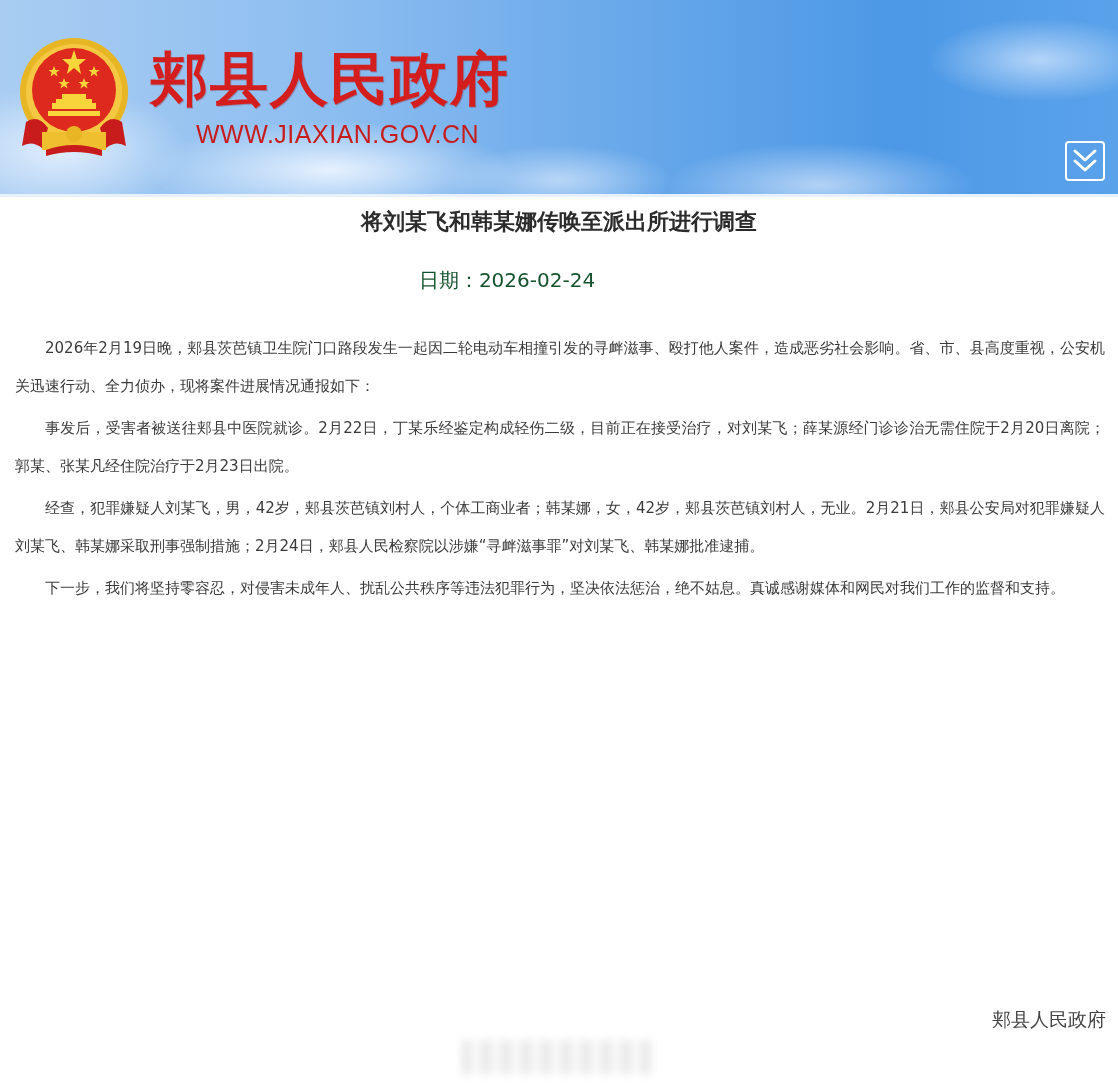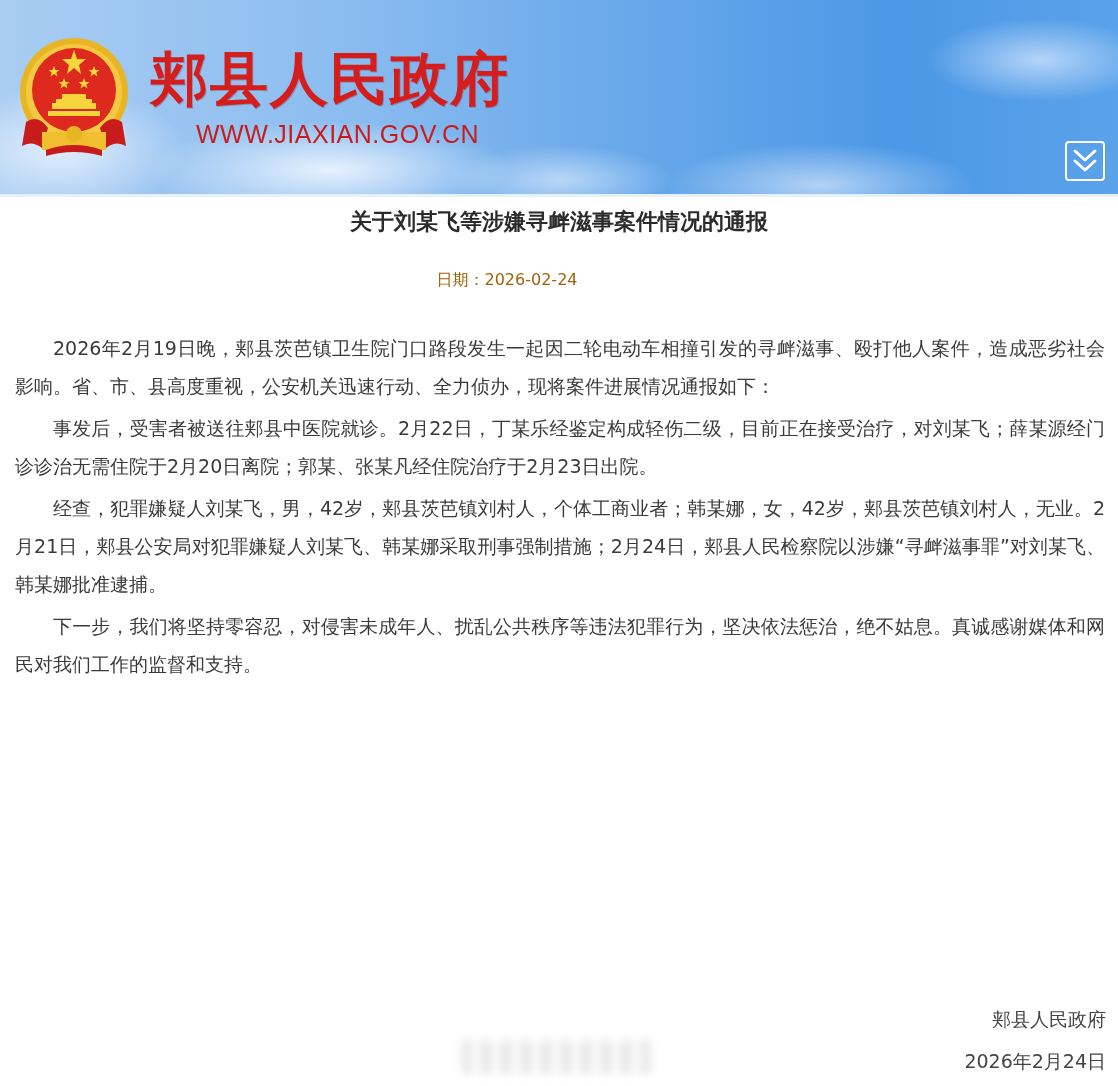--- a/index.html
+++ b/index.html
@@ -26,24 +26,24 @@
       font-size:25px; color:#c81c1c; letter-spacing:0.5px; white-space:nowrap; }
 
     .expand-btn { position:absolute; left:1065px; top:141px; width:40px; height:40px;
       border:2px solid #ffffff; border-radius:4px; box-sizing:border-box; cursor:pointer; }
     .expand-btn svg { position:absolute; left:4px; top:4px; }
 
     
     .article-title { position:absolute; left:0; top:205px; width:1118px; text-align:center;
       font-size:22px; font-weight:bold; color:#2b2b2b; line-height:34px; }
     .article-date { position:absolute; left:0; top:263px; width:1014px; text-align:center;
-      font-size:16px; color:#a16207; line-height:34px; }
+      font-size:20px; color:#14532d; line-height:34px; }
 
     .content { position:absolute; left:15px; top:329px; width:1090px; }
-    .para { font-size:19px; line-height:38px; color:#3a3a3a; text-indent:2em; margin:0 0 4px 0;
+    .para { font-size:15px; line-height:38px; color:#3a3a3a; text-indent:2em; margin:0 0 4px 0;
       text-align:justify; word-break:break-all; }
 
     .signature { position:absolute; right:12px; top:998px; text-align:right; font-size:19px;
       color:#444; line-height:42px; }
 
     .blur-mark { position:absolute; left:462px; top:1040px; width:190px; height:34px;
       background: repeating-linear-gradient(90deg, rgba(200,200,200,0.45) 0 8px, rgba(235,235,235,0.3) 8px 20px);
       filter: blur(4px); }
   </style>
 </head>
@@ -82,30 +82,29 @@
     <span>
       <svg width="28" height="28" viewBox="0 0 28 28">
         <polyline points="4,4 14,13 24,4" fill="none" stroke="#ffffff" stroke-width="3" stroke-linecap="round" stroke-linejoin="round"></polyline>
         <polyline points="4,14 14,23 24,14" fill="none" stroke="#ffffff" stroke-width="3" stroke-linecap="round" stroke-linejoin="round"></polyline>
       </svg>
     </span>
   </div>
 </div>
 <div class="banner-bottom"></div>
 
-<div class="article-title">关于刘某飞等涉嫌寻衅滋事案件情况的通报</div>
+<div class="article-title">将刘某飞和韩某娜传唤至派出所进行调查</div>
 <div class="article-date">
   <span>日期：</span><span>2026-02-24</span>
 </div>
 
 <div class="content">
   <p class="para">2026年2月19日晚，郏县茨芭镇卫生院门口路段发生一起因二轮电动车相撞引发的寻衅滋事、殴打他人案件，造成恶劣社会影响。省、市、县高度重视，公安机关迅速行动、全力侦办，现将案件进展情况通报如下：</p>
   <p class="para">事发后，受害者被送往郏县中医院就诊。2月22日，丁某乐经鉴定构成轻伤二级，目前正在接受治疗，对刘某飞；薛某源经门诊诊治无需住院于2月20日离院；郭某、张某凡经住院治疗于2月23日出院。</p>
   <p class="para">经查，犯罪嫌疑人刘某飞，男，42岁，郏县茨芭镇刘村人，个体工商业者；韩某娜，女，42岁，郏县茨芭镇刘村人，无业。2月21日，郏县公安局对犯罪嫌疑人刘某飞、韩某娜采取刑事强制措施；2月24日，郏县人民检察院以涉嫌“寻衅滋事罪”对刘某飞、韩某娜批准逮捕。</p>
   <p class="para">下一步，我们将坚持零容忍，对侵害未成年人、扰乱公共秩序等违法犯罪行为，坚决依法惩治，绝不姑息。真诚感谢媒体和网民对我们工作的监督和支持。</p>
 </div>
 
 <div class="blur-mark"></div>
 
 <div class="signature">
   <div>郏县人民政府</div>
-  <div>2026年2月24日</div>
 </div>
 
 </body></html>

